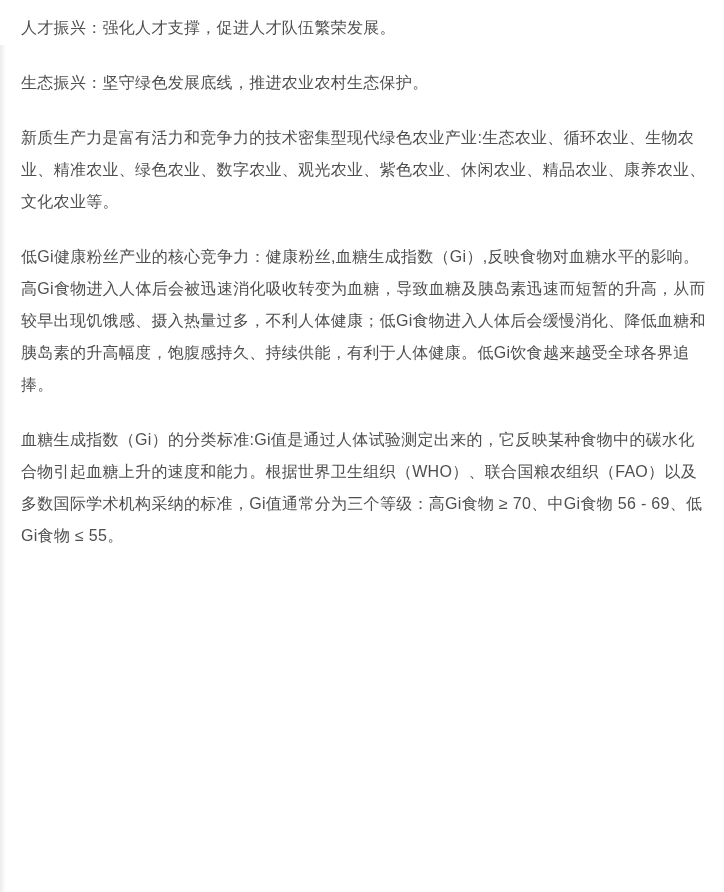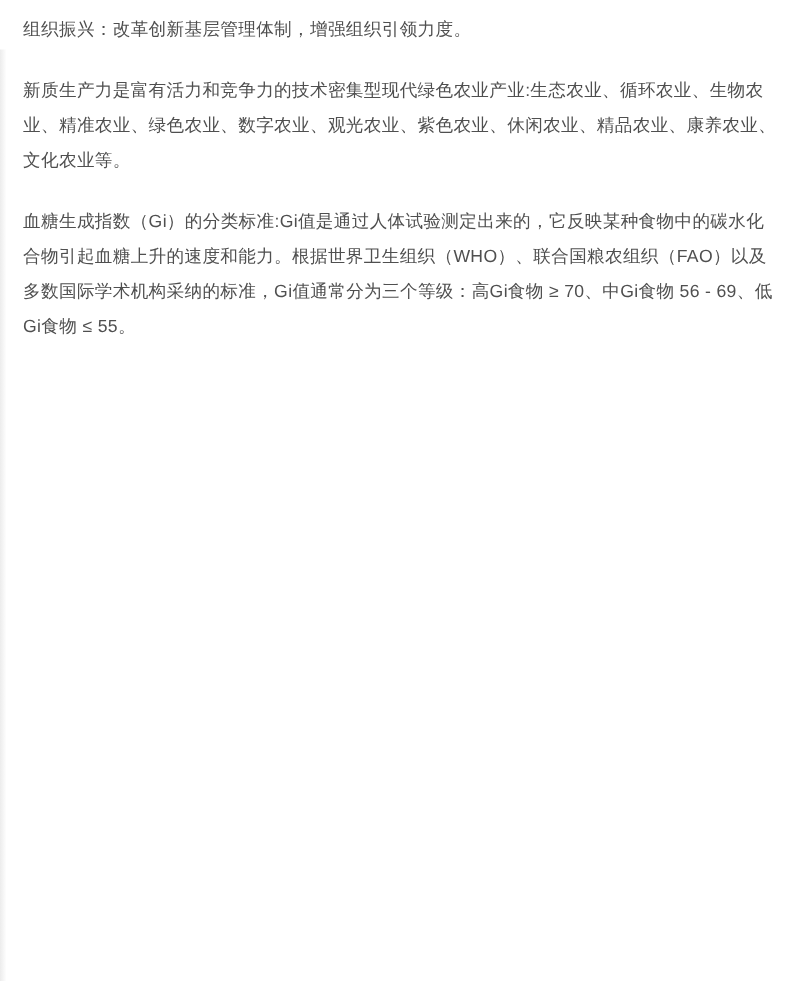--- a/index.html
+++ b/index.html
@@ -37,17 +37,19 @@
     margin: 0 0 23px 0;
     word-break: break-all;
   }
 </style>
 </head>
 <body>
 
 <div class="page-edge-shadow"></div>
 
 <div class="article">
-  <p>组织振兴：改革创新基层管理体制，增强组织引领力度。</p>
+  <p>人才振兴：强化人才支撑，促进人才队伍繁荣发展。</p>
+  <p>生态振兴：坚守绿色发展底线，推进农业农村生态保护。</p>
   <p>新质生产力是富有活力和竞争力的技术密集型现代绿色农业产业:生态农业、循环农业、生物农业、精准农业、绿色农业、数字农业、观光农业、紫色农业、休闲农业、精品农业、康养农业、文化农业等。</p>
+  <p>低Gi健康粉丝产业的核心竞争力：健康粉丝,血糖生成指数（Gi）,反映食物对血糖水平的影响。高Gi食物进入人体后会被迅速消化吸收转变为血糖，导致血糖及胰岛素迅速而短暂的升高，从而较早出现饥饿感、摄入热量过多，不利人体健康；低Gi食物进入人体后会缓慢消化、降低血糖和胰岛素的升高幅度，饱腹感持久、持续供能，有利于人体健康。低Gi饮食越来越受全球各界追捧。</p>
   <p>血糖生成指数（Gi）的分类标准:Gi值是通过人体试验测定出来的，它反映某种食物中的碳水化合物引起血糖上升的速度和能力。根据世界卫生组织（WHO）、联合国粮农组织（FAO）以及多数国际学术机构采纳的标准，Gi值通常分为三个等级：高Gi食物 ≥ 70、中Gi食物 56 - 69、低Gi食物 ≤ 55。</p>
 
 </div>
 
 </body></html>

